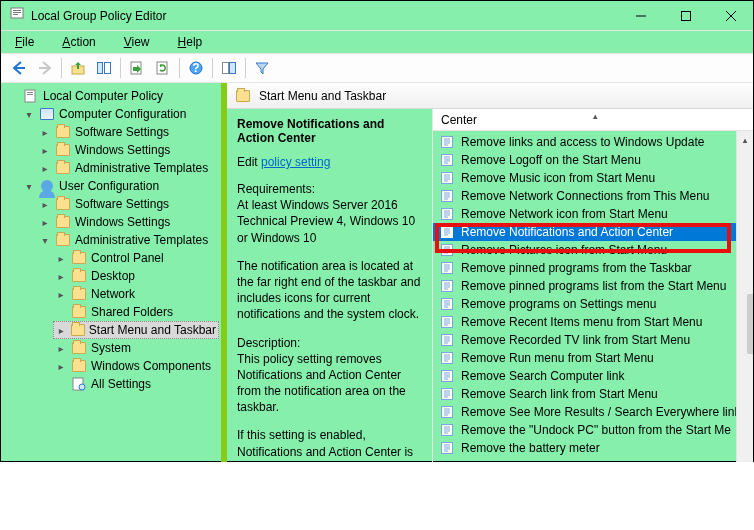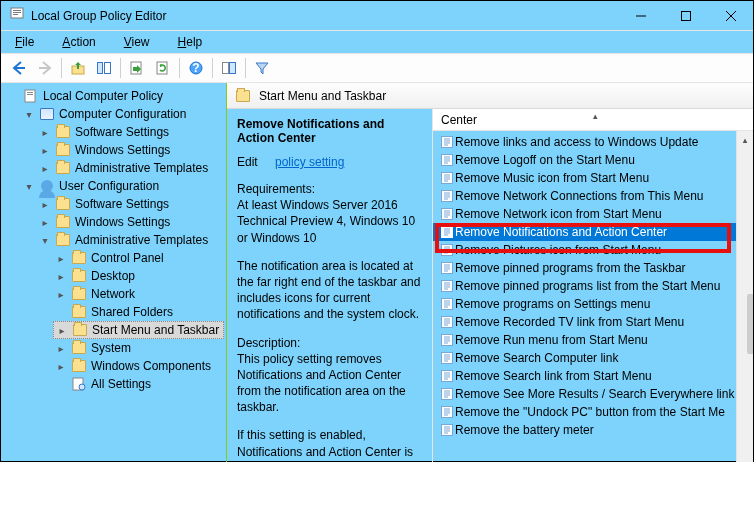--- a/index.html
+++ b/index.html
@@ -1,57 +1,57 @@
 <!DOCTYPE html>
 <html><head>
 <meta charset="utf-8">
 <style>
   * { box-sizing: border-box; font-family: "Segoe UI", Tahoma, sans-serif; font-size: 12px; }
   body { margin: 0; padding: 0; background: #fff; }
-  .window { width: 754px; height: 462px; border: 1px solid #000; background: #7dd3fc; position: relative; }
+  .window { width: 754px; height: 462px; border: 1px solid #000; background: #86efac; position: relative; }
   .titlebar { height: 30px; display: flex; align-items: center; justify-content: space-between; padding: 0 0 0 8px; border-bottom: 1px solid #e5e5e5; }
   .titlebar-left { display: flex; align-items: center; gap: 6px; }
   .titlebar-icon svg { width: 16px; height: 16px; }
   .titlebar-title { font-size: 12px; }
   .win-controls { display: flex; }
   .win-btn { width: 45px; height: 29px; display: flex; align-items: center; justify-content: center; }
   .win-btn svg { width: 10px; height: 10px; }
   .menubar { height: 22px; display: flex; align-items: center; gap: 16px; padding: 0 8px; }
   .menu-item { padding: 2px 6px; }
   .menu-item .u { text-decoration: underline; }
   .toolbar { height: 30px; display: flex; align-items: center; gap: 2px; padding: 0 6px; border-top: 1px solid #e5e5e5; border-bottom: 1px solid #e5e5e5; background: #fdfdfd; }
   .tool-btn { width: 24px; height: 24px; display: flex; align-items: center; justify-content: center; border: 1px solid transparent; border-radius: 2px; }
   .tool-sep { width: 1px; height: 20px; background: #d0d0d0; margin: 0 2px; }
   .content { display: flex; height: calc(530px - 30px - 22px - 30px - 2px); }
-  .tree-pane { width: 226px; border-right: 1px solid #84cc16; overflow: auto; padding: 4px 2px; }
+  .tree-pane { width: 226px; border-right: 6px solid #84cc16; overflow: auto; padding: 4px 2px; }
   .tree ul { list-style: none; margin: 0; padding: 0 0 0 16px; }
   .tree > ul { padding-left: 2px; }
   .tree li { white-space: nowrap; }
   .tree-row { display: flex; align-items: center; gap: 4px; height: 18px; padding: 0 2px; }
   .tree-row.selected { background: #d9d9d9; border: 1px dotted #888; }
   .twisty { width: 12px; text-align: center; color: #555; font-size: 10px; }
   .twisty.empty { visibility: hidden; }
   .node-icon { width: 16px; height: 16px; display:flex; align-items:center; justify-content:center; }
   .folder-icon { width:14px; height:12px; background:#fbe08f; border:1px solid #caa84f; border-radius:1px; position:relative; }
   .folder-icon::before { content:""; position:absolute; top:-3px; left:0; width:6px; height:3px; background:#fbe08f; border:1px solid #caa84f; border-bottom:none; border-radius:1px 1px 0 0; }
   .comp-icon { width:14px; height:12px; border:1px solid #3878c7; border-radius:1px; background:linear-gradient(#cfe6ff,#e9f3ff); }
   .user-icon { width:12px; height:12px; border-radius:50%; background:#5aa9e6; position:relative; }
   .user-icon::after { content:""; position:absolute; width:16px; height:8px; background:#5aa9e6; border-radius:8px 8px 0 0; left:-2px; top:10px; }
   .right-pane { flex: 1; display: flex; flex-direction: column; position: relative; }
   .path-header { display:flex; align-items:center; gap:8px; height:26px; background:linear-gradient(#fdfdfd,#f0f0f0); border-bottom:1px solid #d9d9d9; padding:0 8px; }
   .details-body { flex:1; display:flex; overflow:hidden; }
   .desc-col { width:206px; padding:8px 10px; border-right:1px solid #e5e5e5; overflow:auto; }
   .desc-title { font-weight:bold; margin-bottom:10px; }
-  .desc-edit a { color:#0066cc;margin-left:14px; }
+  .desc-edit a { color:#0066cc; }
   .desc-section { margin-top:12px; line-height:1.35; }
   .list-col { flex:1; display:flex; flex-direction:column; position:relative; }
   .list-header { display:flex; align-items:center; height:22px; border-bottom:1px solid #e5e5e5; padding:0 8px; background:#fff; position:relative; }
   .list-header .sort-caret { position:absolute; left:50%; top:2px; font-size:9px; color:#555; }
   .list-body { flex:1; overflow:auto; position:relative; padding-top:2px; }
-  .list-row { display:flex; align-items:center; height:18px; padding:0 6px; white-space:nowrap; }
+  .list-row { display:flex; align-items:center; height:18px; gap:6px; padding:0 6px; white-space:nowrap; }
   .list-row.selected { background:#0078d7; color:#fff; }
   .list-row.selected .setting-icon rect { stroke:#fff; }
   .setting-icon { width:16px; height:16px; display:flex; align-items:center; justify-content:center; }
   .highlight-box { position:absolute; border:4px solid #e80f0f; pointer-events:none; }
   .tabs { position:absolute; bottom:0; left:0; height:22px; display:flex; align-items:flex-end; padding-left:30px; background:#fff; width:100%; border-top:1px solid #d0d0d0; }
   .tab { padding:2px 12px; border:1px solid #bfbfbf; border-top:none; border-radius:0 0 4px 4px; background:#f4f4f4; margin-right:-1px; position:relative; top:16px; }
   .tab.active { background:#fff; border-top:1px solid #fff; top:0; }
   .scrollbar-v { position:absolute; right:0; top:0; width:17px; height:100%; background:#f0f0f0; border-left:1px solid #e2e2e2; display:flex; flex-direction:column; align-items:center; }
   .sb-btn { width:17px; height:17px; display:flex; align-items:center; justify-content:center; color:#555; font-size:9px;}
   .sb-thumb { width:13px; background:#cdcdcd; border-radius:2px; }
@@ -499,20 +499,32 @@
               <div class="list-row">
                 <span class="setting-icon">
                   <svg width="14" height="14" viewBox="0 0 14 14">
                     <rect x="1.5" y="1.5" width="11" height="11" fill="#fff" stroke="#7aa7d9"></rect>
                     <line x1="4" y1="4" x2="10" y2="4" stroke="#7aa7d9"></line>
                     <line x1="4" y1="6" x2="10" y2="6" stroke="#7aa7d9"></line>
                     <line x1="4" y1="8" x2="10" y2="8" stroke="#7aa7d9"></line>
                     <line x1="4" y1="10" x2="8" y2="10" stroke="#7aa7d9"></line>
                   </svg>
                 </span>
+                <span>Remove Recent Items menu from Start Menu</span>
+              </div>
+              <div class="list-row">
+                <span class="setting-icon">
+                  <svg width="14" height="14" viewBox="0 0 14 14">
+                    <rect x="1.5" y="1.5" width="11" height="11" fill="#fff" stroke="#7aa7d9"></rect>
+                    <line x1="4" y1="4" x2="10" y2="4" stroke="#7aa7d9"></line>
+                    <line x1="4" y1="6" x2="10" y2="6" stroke="#7aa7d9"></line>
+                    <line x1="4" y1="8" x2="10" y2="8" stroke="#7aa7d9"></line>
+                    <line x1="4" y1="10" x2="8" y2="10" stroke="#7aa7d9"></line>
+                  </svg>
+                </span>
                 <span>Remove Recorded TV link from Start Menu</span>
               </div>
               <div class="list-row">
                 <span class="setting-icon">
                   <svg width="14" height="14" viewBox="0 0 14 14">
                     <rect x="1.5" y="1.5" width="11" height="11" fill="#fff" stroke="#7aa7d9"></rect>
                     <line x1="4" y1="4" x2="10" y2="4" stroke="#7aa7d9"></line>
                     <line x1="4" y1="6" x2="10" y2="6" stroke="#7aa7d9"></line>
                     <line x1="4" y1="8" x2="10" y2="8" stroke="#7aa7d9"></line>
                     <line x1="4" y1="10" x2="8" y2="10" stroke="#7aa7d9"></line>

